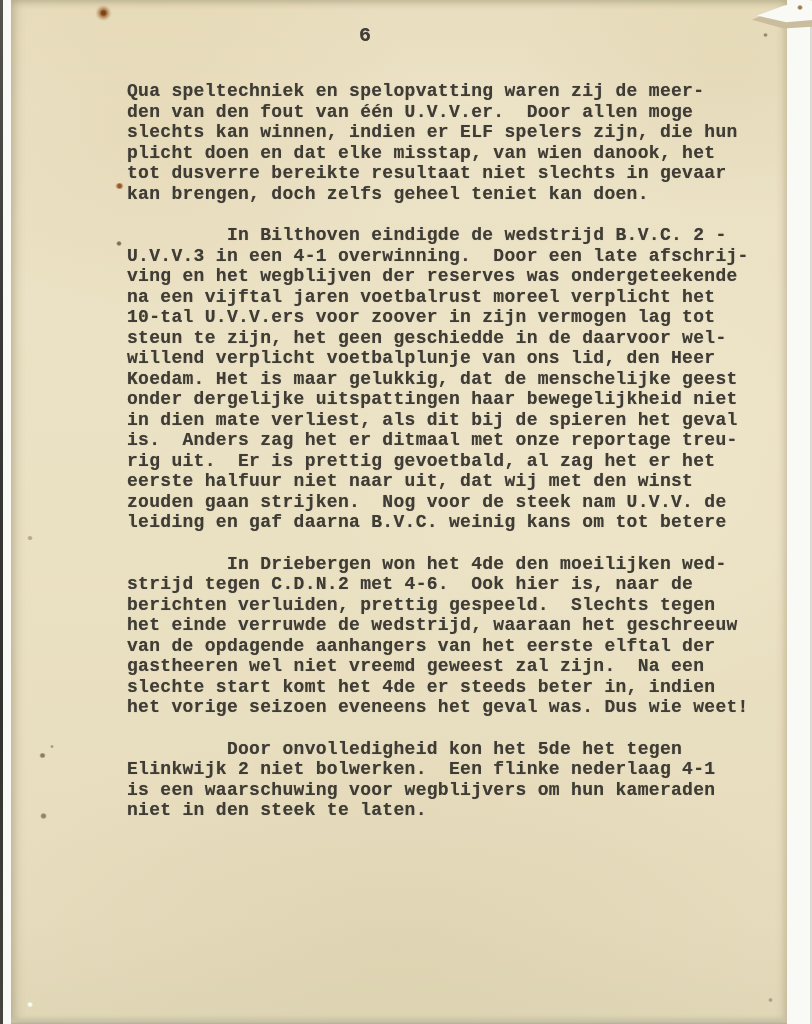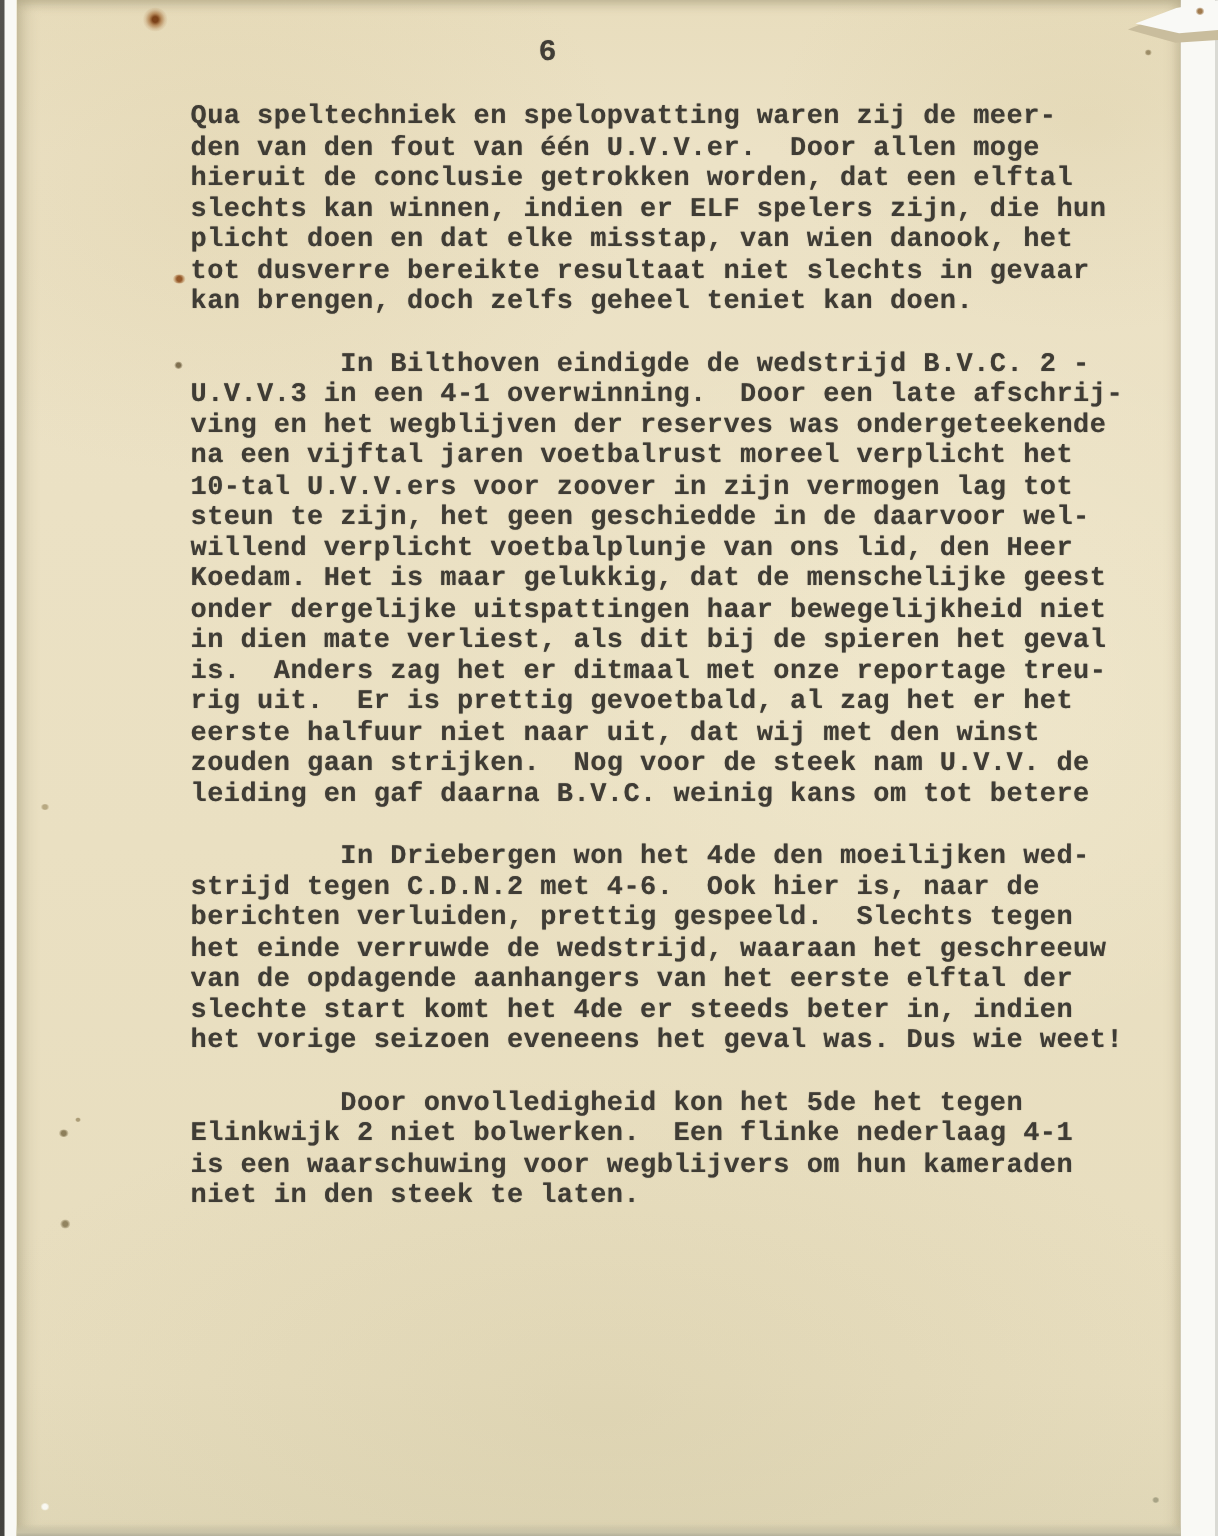--- a/index.html
+++ b/index.html
@@ -77,21 +77,21 @@
     letter-spacing: 0.3px;
     text-shadow: 0 0 0.6px rgba(65,62,55,0.55);
   }
   
   .text-block {
     position: absolute;
     left: 116px; top: 64px;
     width: 648px;
   }
   .paragraph {
-    margin: 4px 0 21px 0;
+    margin: 17px 0 21px 0;
   }
   .line {
     white-space: pre;
     font-size: 18px;
     line-height: 20.5px;
     font-weight: 700;
     letter-spacing: 0.3px;
     color: #3f3c35;
     text-shadow: 0 0 0.7px rgba(63,60,53,0.55);
   }
@@ -110,21 +110,20 @@
   <div class="edge-left"></div>
   <div class="edge-right"></div>
 
   <div class="paper">
     <div class="page-number">6</div>
 
     <div class="text-block">
         <div class="paragraph">
           <div class="line">Qua speltechniek en spelopvatting waren zij de meer-</div>
           <div class="line">den van den fout van één U.V.V.er.  Door allen moge</div>
-          <div class="line">hieruit de conclusie getrokken worden, dat een elftal</div>
           <div class="line">slechts kan winnen, indien er ELF spelers zijn, die hun</div>
           <div class="line">plicht doen en dat elke misstap, van wien danook, het</div>
           <div class="line">tot dusverre bereikte resultaat niet slechts in gevaar</div>
           <div class="line">kan brengen, doch zelfs geheel teniet kan doen.</div>
         </div>
         <div class="paragraph">
           <div class="line">         In Bilthoven eindigde de wedstrijd B.V.C. 2 -</div>
           <div class="line">U.V.V.3 in een 4-1 overwinning.  Door een late afschrij-</div>
           <div class="line">ving en het wegblijven der reserves was ondergeteekende</div>
           <div class="line">na een vijftal jaren voetbalrust moreel verplicht het</div>
@@ -139,20 +138,21 @@
           <div class="line">eerste halfuur niet naar uit, dat wij met den winst</div>
           <div class="line">zouden gaan strijken.  Nog voor de steek nam U.V.V. de</div>
           <div class="line">leiding en gaf daarna B.V.C. weinig kans om tot betere</div>
         </div>
         <div class="paragraph">
           <div class="line">         In Driebergen won het 4de den moeilijken wed-</div>
           <div class="line">strijd tegen C.D.N.2 met 4-6.  Ook hier is, naar de</div>
           <div class="line">berichten verluiden, prettig gespeeld.  Slechts tegen</div>
           <div class="line">het einde verruwde de wedstrijd, waaraan het geschreeuw</div>
           <div class="line">van de opdagende aanhangers van het eerste elftal der</div>
+          <div class="line">gastheeren wel niet vreemd geweest zal zijn.  Na een</div>
           <div class="line">slechte start komt het 4de er steeds beter in, indien</div>
           <div class="line">het vorige seizoen eveneens het geval was. Dus wie weet!</div>
         </div>
         <div class="paragraph">
           <div class="line">         Door onvolledigheid kon het 5de het tegen</div>
           <div class="line">Elinkwijk 2 niet bolwerken.  Een flinke nederlaag 4-1</div>
           <div class="line">is een waarschuwing voor wegblijvers om hun kameraden</div>
           <div class="line">niet in den steek te laten.</div>
         </div>
       </div>

